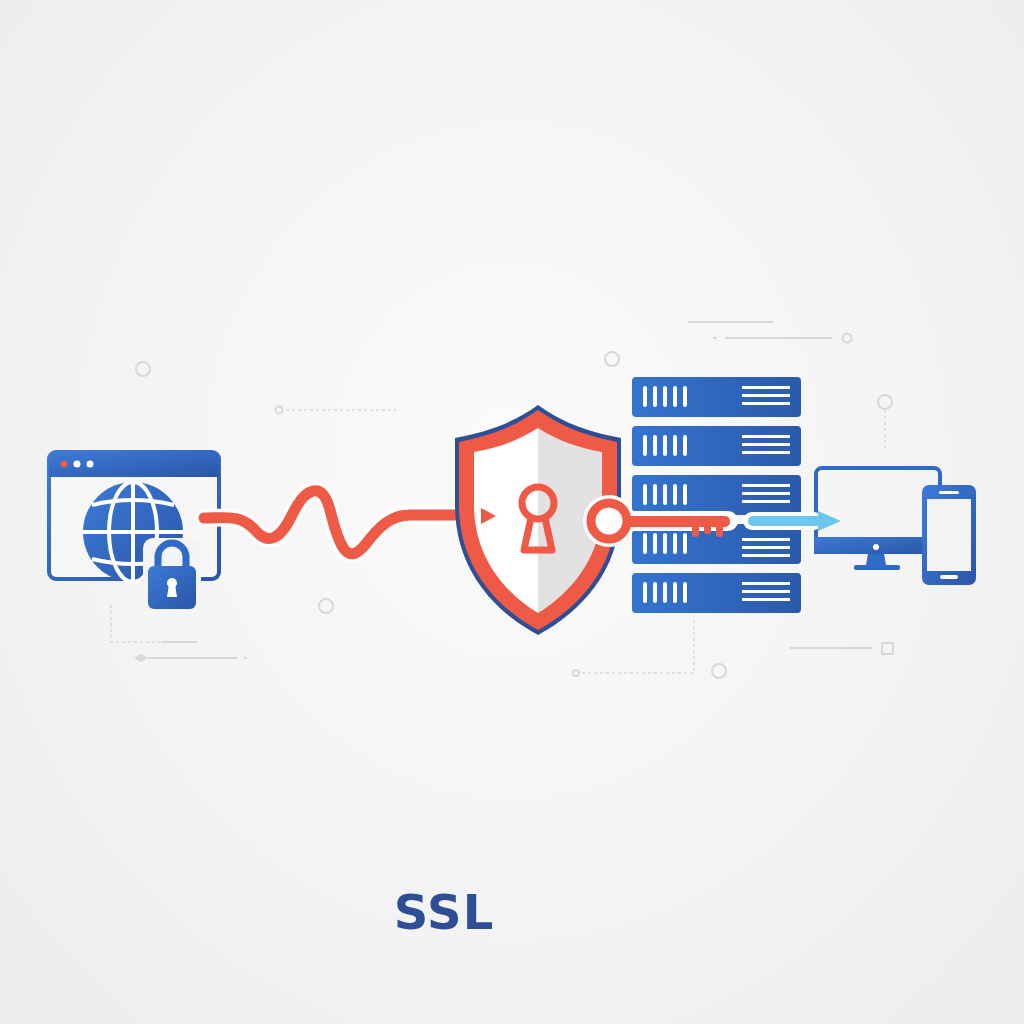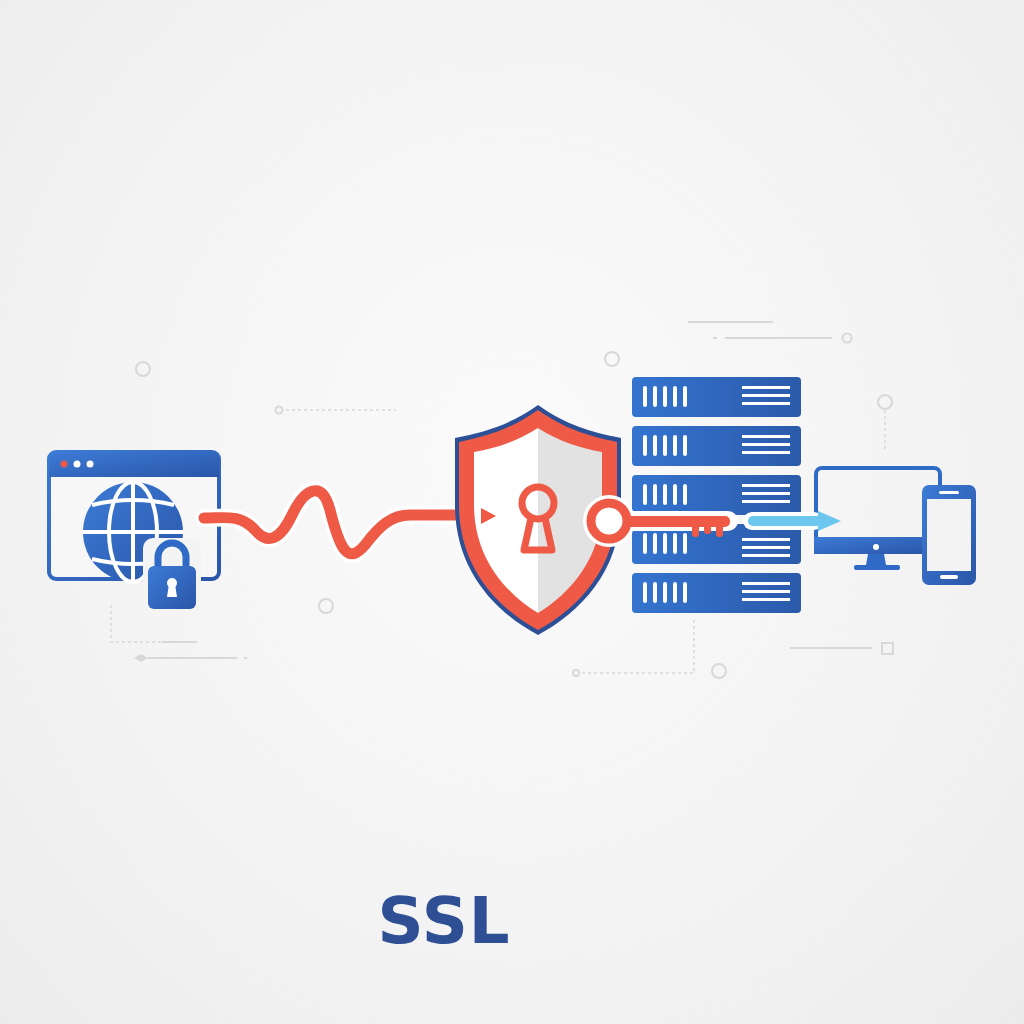--- a/index.html
+++ b/index.html
@@ -5,21 +5,21 @@
   html, body { margin:0; padding:0; }
   body {
     width:1024px; height:1024px; overflow:hidden;
     background: radial-gradient(ellipse at 50% 45%, #fbfbfb 0%, #f3f3f3 60%, #ececec 100%);
     font-family: "DejaVu Sans", sans-serif;
     position: relative;
   }
   #scene { position:absolute; left:0; top:0; }
   .title {
     position:absolute; left:0; width:888px; top:884px; text-align:center;
-    font-family: "DejaVu Sans", sans-serif; font-weight:bold; font-size:64px;
+    font-family: "DejaVu Sans", sans-serif; font-weight:bold; font-size:48px;
     color:#2f4f94; letter-spacing:1px;
   }
 </style>
 </head>
 <body>
 
 <svg id="scene" width="1024" height="1024" viewBox="0 0 1024 1024">
   <defs>
     <linearGradient id="blueGrad" x1="0" y1="0" x2="1" y2="1">
       <stop offset="0" stop-color="#3c7bd6"></stop>

